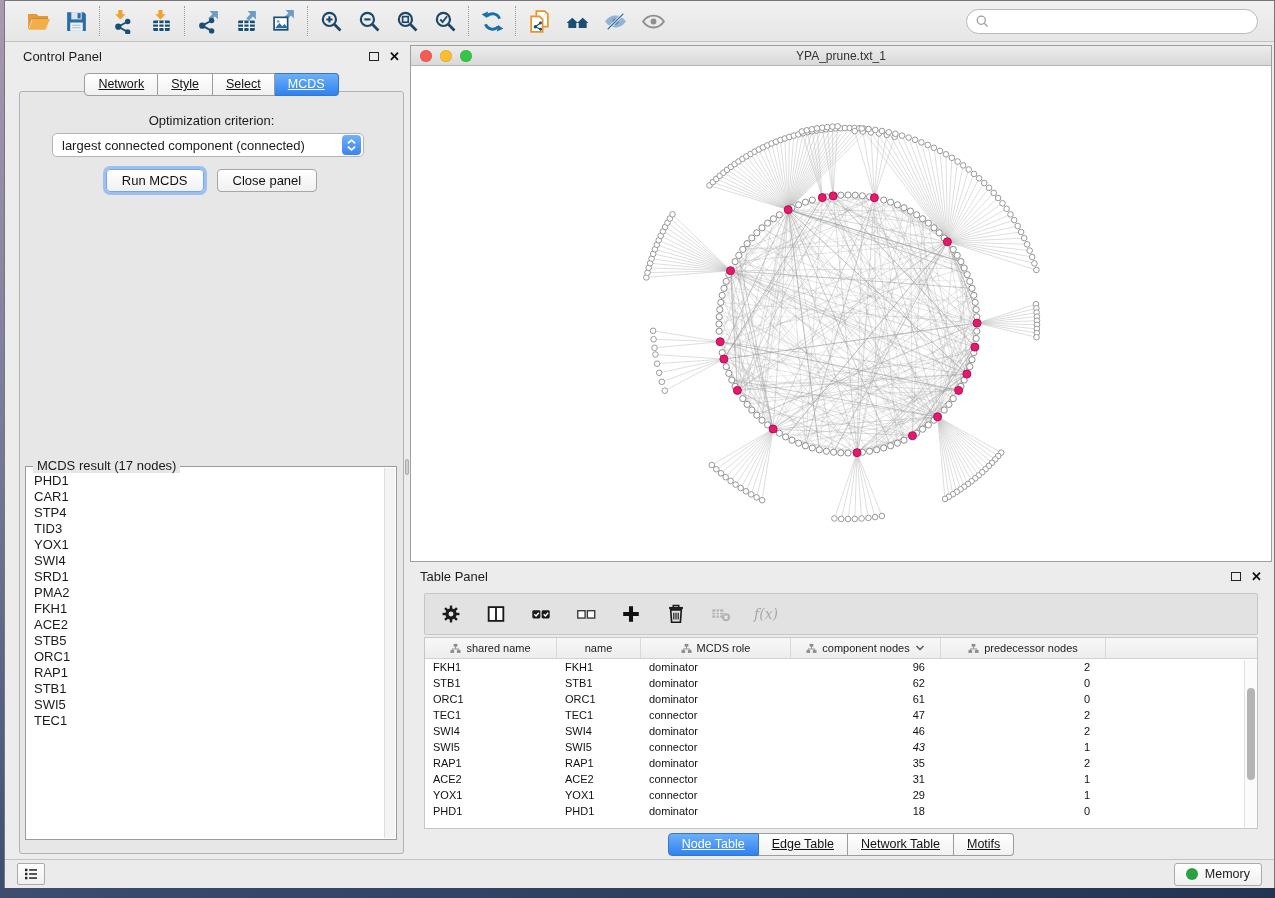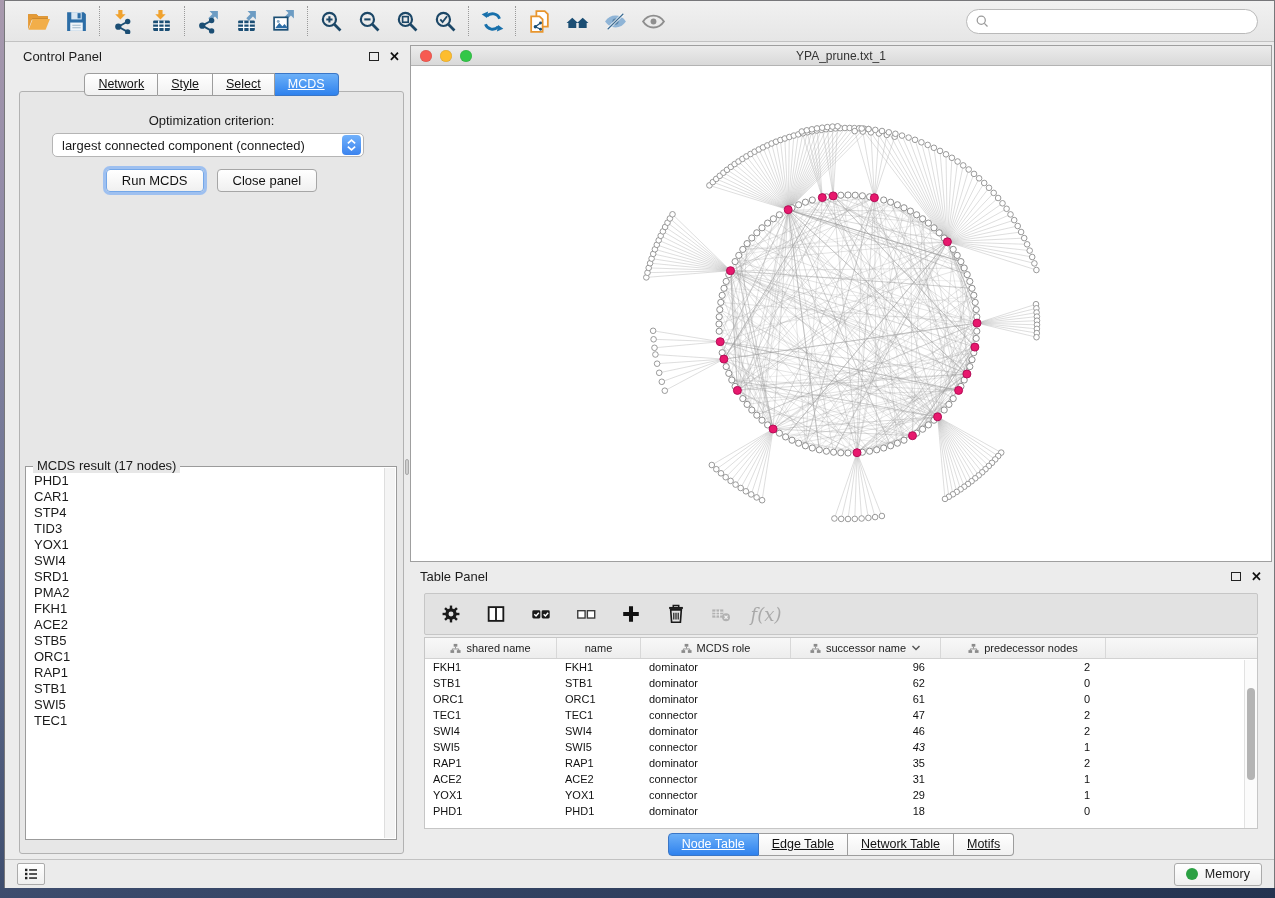--- a/index.html
+++ b/index.html
@@ -73,21 +73,21 @@
   .light { width:12px; height:12px; border-radius:50%; }
   .net-title { position:absolute; left:0; width:100%; text-align:center; font-size:12px; color:#333; }
   .net-canvas { width:860px; height:495px; background:#fff; }
 
   
   .table-panel { position:absolute; left:405px; top:564px; width:862px; height:292px; }
   .tp-toolbar { position:absolute; left:14px; top:28px; width:834px; height:42px; background:#e2e2e2;
     border:1px solid #c6c6c6; border-radius:2px; display:flex; align-items:center; gap:21px; padding:0 14px; }
   .tpicon { width:24px; height:24px; display:inline-flex; align-items:center; justify-content:center; }
   .tpicon svg { width:22px; height:22px; }
-  .fx { font-family:"DejaVu Serif", serif; font-style:italic; font-size:18px; color:#a9a9a9; }
+  .fx { font-family:"DejaVu Serif", serif; font-style:italic; font-size:14px; color:#a9a9a9; }
   .tbl-wrap { position:absolute; left:14px; top:72px; width:834px; height:192px; background:#fff;
     border:1px solid #c6c6c6; overflow:hidden; }
   .tbl-header { display:flex; height:21px; background:linear-gradient(#f8f8f8,#ededed);
     border-bottom:1px solid #d2d2d2; }
   .th { display:flex; align-items:center; justify-content:center; gap:5px; font-size:11px; color:#222;
     border-right:1px solid #d8d8d8; height:100%; }
   .th svg { flex:none; }
   .tr { display:flex; height:16px; }
   .td { font-size:11px; color:#111; line-height:16px; white-space:nowrap; overflow:hidden; }
   .td.left { padding-left:8px; text-align:left; }
@@ -1230,21 +1230,21 @@
             <span style="display: inline-flex;">
               <svg viewBox="0 0 12 12" width="11" height="11">
                 <path d="M6 4v2M2.5 8V6.5h7V8" stroke="#8a8a8a" fill="none"></path>
                 <g fill="#8a8a8a">
                   <rect x="4" y="1" width="4" height="3"></rect>
                   <rect x="0.5" y="7.8" width="4" height="3"></rect>
                   <rect x="7.5" y="7.8" width="4" height="3"></rect>
                 </g>
               </svg>
             </span>
-            <span>successor name</span>
+            <span>component nodes</span>
             <span style="display: inline-flex;">
               <svg width="10" height="8" viewBox="0 0 10 8">
                 <path d="M1.5 2L5 5.6 8.5 2" stroke="#555" stroke-width="1.4" fill="none"></path>
               </svg>
             </span>
           </div>
           <div class="th" style="width: 165px;">
             <span style="display: inline-flex;">
               <svg viewBox="0 0 12 12" width="11" height="11">
                 <path d="M6 4v2M2.5 8V6.5h7V8" stroke="#8a8a8a" fill="none"></path>

